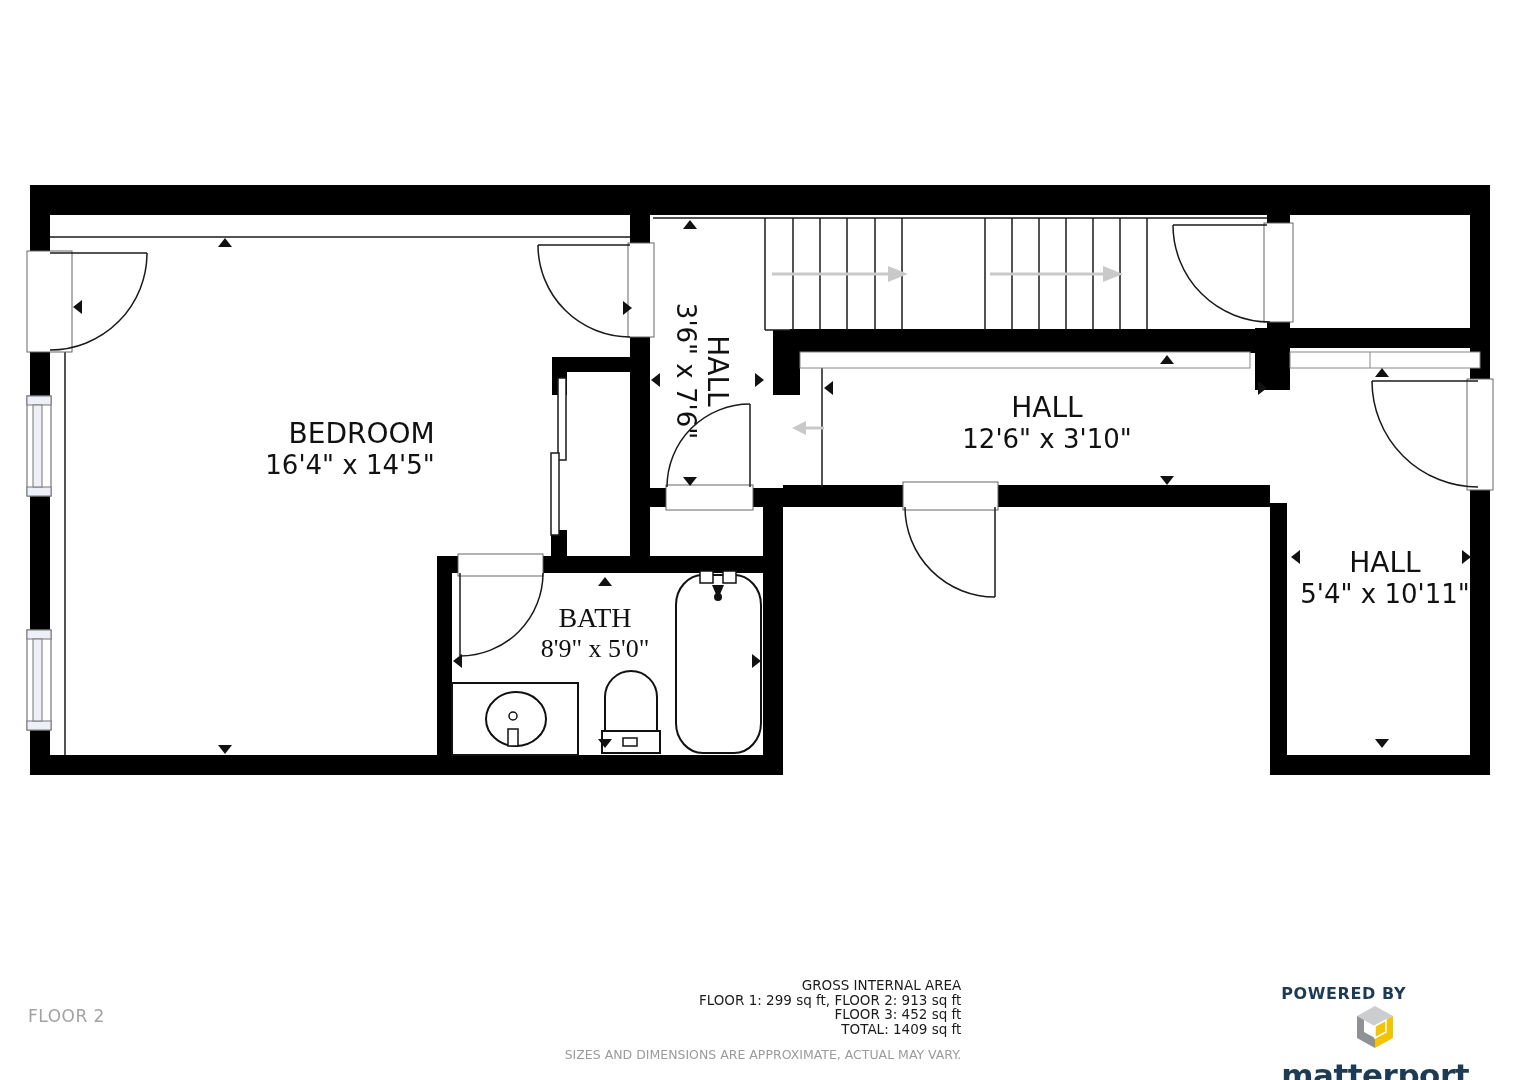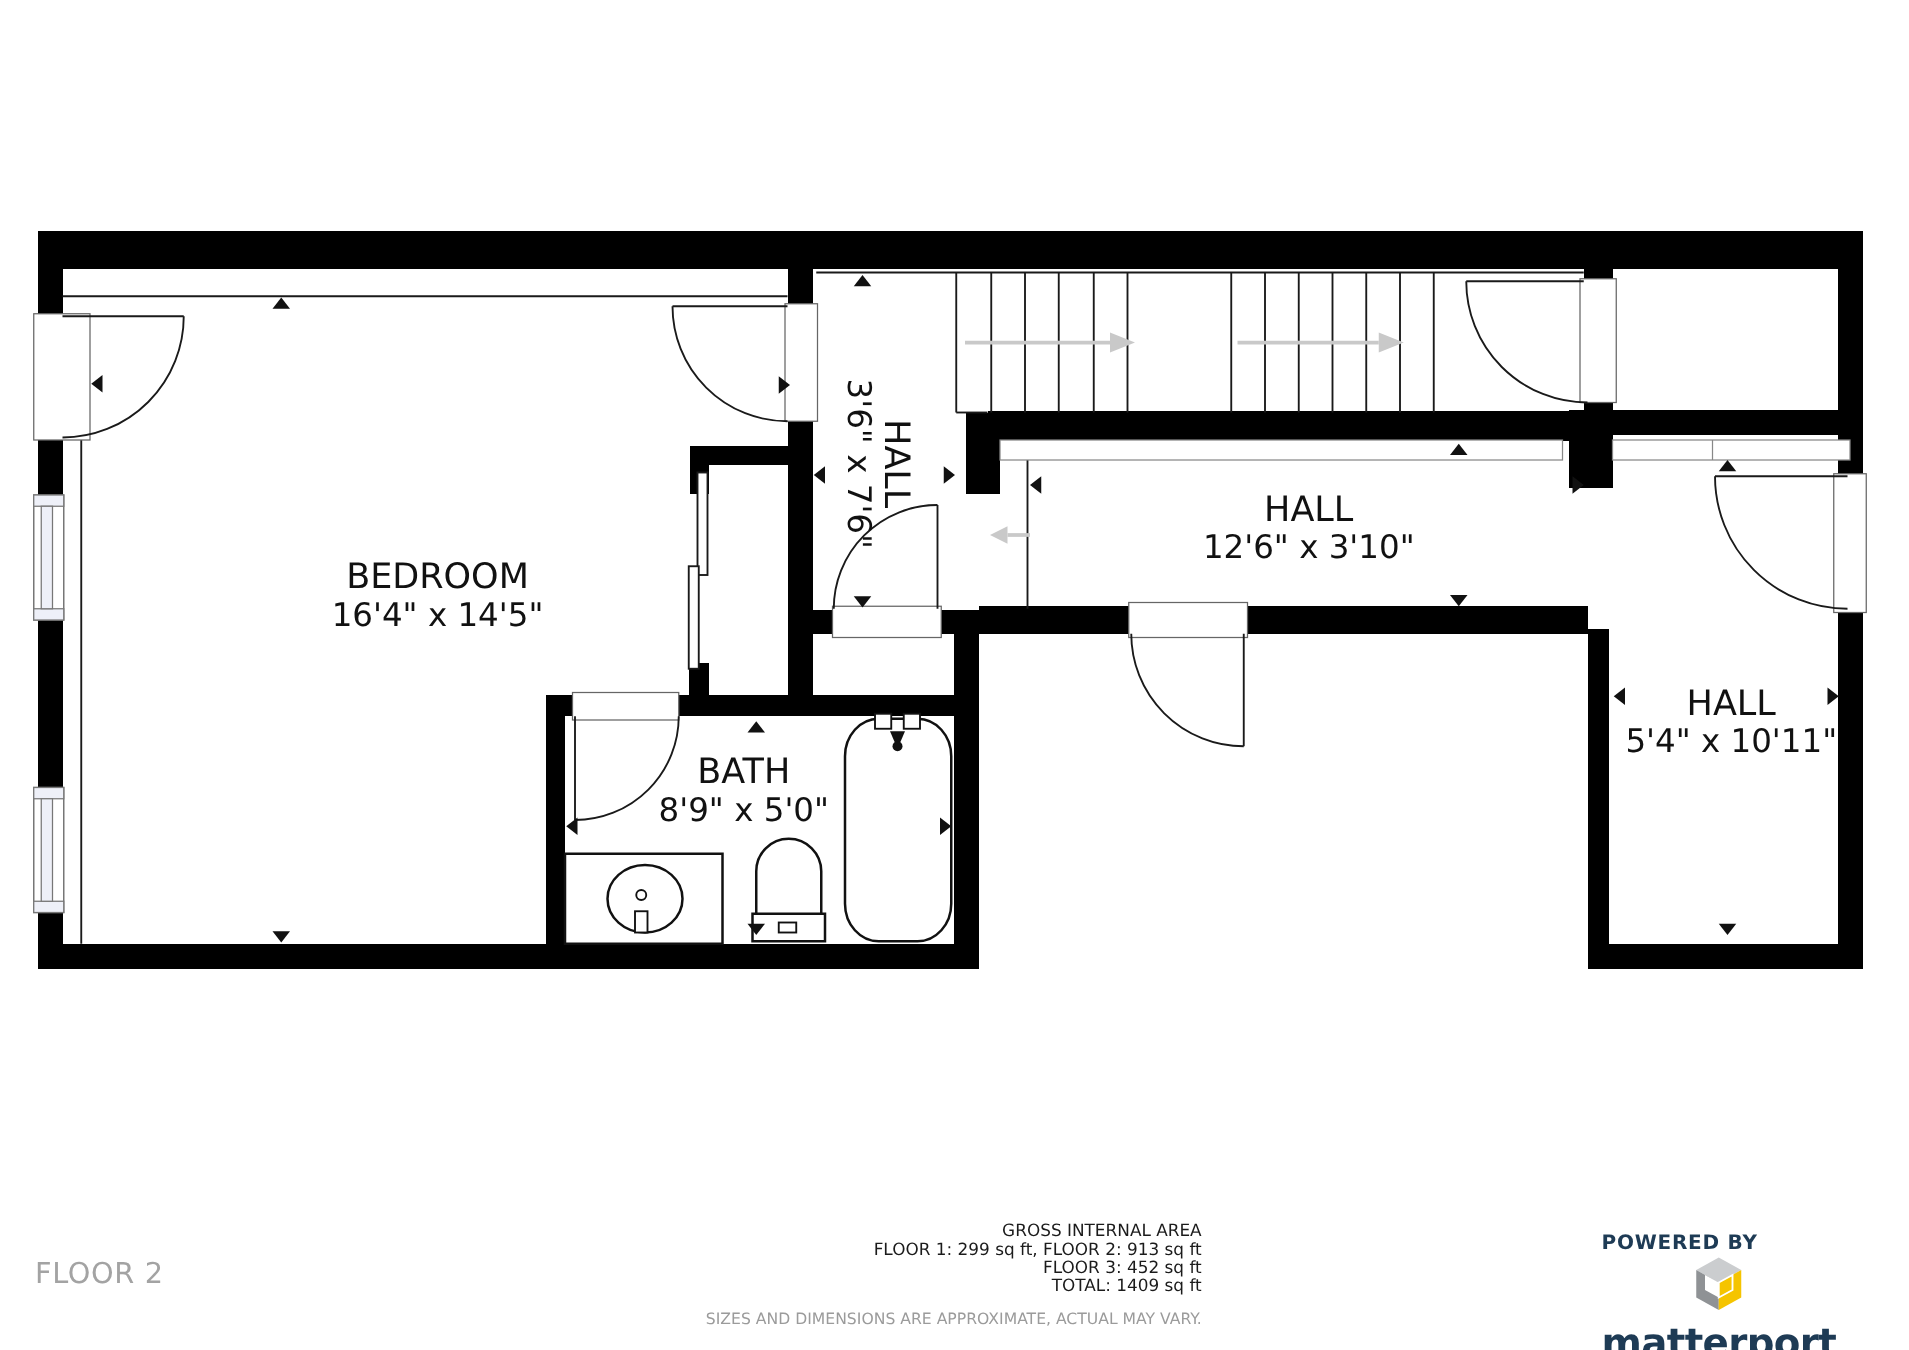--- a/index.html
+++ b/index.html
@@ -9,21 +9,21 @@
   }
   .plan-svg{position:absolute;left:0;top:0;}
   .room-label{
     position:absolute;transform:translate(-50%,-50%);
     text-align:center;color:#111111;white-space:nowrap;line-height:1.16;
   }
   .room-label .room-name{display:block;font-size:28px;}
   .room-label .room-dims{display:block;font-size:26px;}
   .room-label.rotated{transform:translate(-50%,-50%) rotate(90deg);}
   .floor-indicator{
-    position:absolute;left:28px;top:1006px;font-size:23px;color:#a3a3a3;letter-spacing:0.5px;
+    position:absolute;left:28px;top:1006px;font-size:17px;color:#a3a3a3;letter-spacing:0.5px;
   }
   .area-block{
     position:absolute;left:763px;top:978px;transform:translateX(-50%);
     text-align:right;color:#1b1b1b;font-size:13.5px;line-height:14.6px;white-space:nowrap;
   }
   .area-block .disclaimer{color:#9b9b9b;font-size:12.5px;margin-top:12px;}
   .branding{
     position:absolute;right:58px;top:984px;color:#1e3b55;
   }
   .powered-by{font-size:16px;font-weight:bold;letter-spacing:0.6px;margin-bottom:2px;}
@@ -207,41 +207,41 @@
       <polygon points="1300,550 1300,564 1291,557"></polygon>
       <polygon points="1462,550 1462,564 1471,557"></polygon>
 
       <polygon points="598,586 612,586 605,577"></polygon>
       <polygon points="598,739 612,739 605,748"></polygon>
       <polygon points="462,654 462,668 453,661"></polygon>
       <polygon points="752,654 752,668 761,661"></polygon>
     </g>
   </svg>
 
-  <div class="room-label" style="left:350px;top:477px;">
+  <div class="room-label" style="left:350px;top:449px;text-align:right;">
     <span class="room-name">BEDROOM</span>
     <span class="room-dims">16'4" x 14'5"</span>
   </div>
 
   <div class="room-label rotated" style="left:702px;top:371px;">
     <span class="room-name">HALL</span>
     <span class="room-dims">3'6" x 7'6"</span>
   </div>
 
   <div class="room-label" style="left:1047px;top:423px;">
     <span class="room-name">HALL</span>
     <span class="room-dims">12'6" x 3'10"</span>
   </div>
 
   <div class="room-label" style="left:1385px;top:578px;">
     <span class="room-name">HALL</span>
     <span class="room-dims">5'4" x 10'11"</span>
   </div>
 
-  <div class="room-label" style="left:595px;top:633px;">
+  <div class="room-label" style="left:595px;top:633px;font-family:Liberation Serif, serif;">
     <span class="room-name">BATH</span>
     <span class="room-dims">8'9" x 5'0"</span>
   </div>
 
   <div class="floor-indicator">FLOOR 2</div>
 
   <div class="area-block">
     <div>GROSS INTERNAL AREA</div>
     <div>FLOOR 1: 299 sq ft, FLOOR 2: 913 sq ft</div>
     <div>FLOOR 3: 452 sq ft</div>

